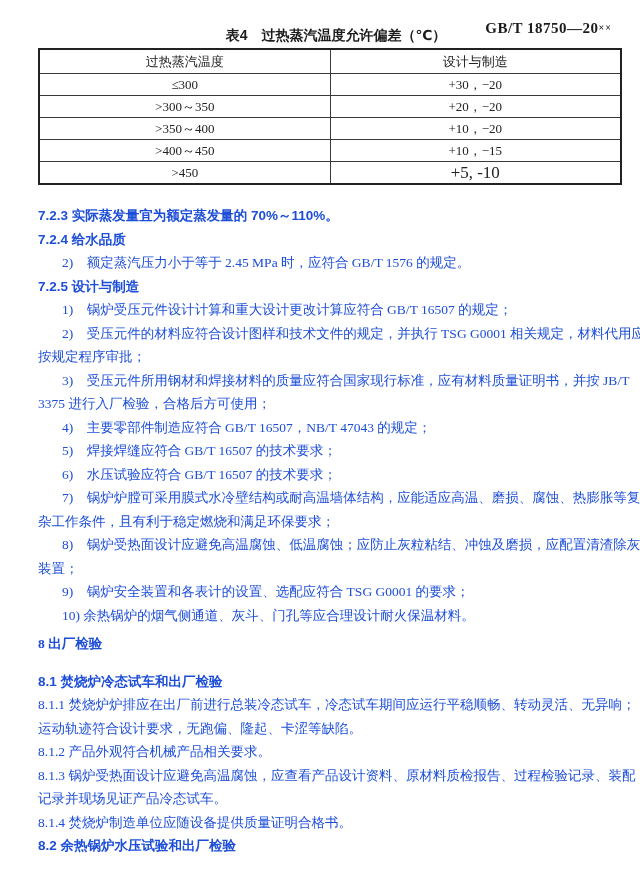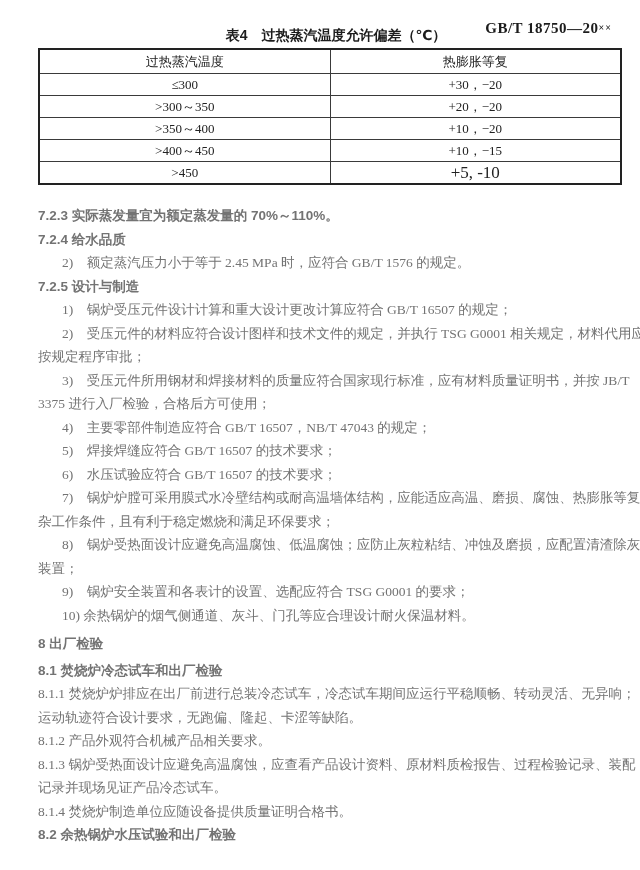--- a/index.html
+++ b/index.html
@@ -32,44 +32,44 @@
     padding:0; height:21px; line-height:21px;
     white-space:pre;
   }
   .dev-table th { height:23px; line-height:23px;margin-top:48px; }
   .dev-table tbody tr:last-child td.dev-val { font-size:17px; }
   .content {
     position:absolute; left:38px; top:204px; width:602px;
     font-size:13.5px;
   }
   .content p.line {
-    margin:0; line-height:23.5px; white-space:pre; color:#737373;
+    margin:0; line-height:23.5px; white-space:pre; color:#1d4ed8;
   }
   .content p.h {
     font-weight:bold;
     font-family:"Liberation Sans","DejaVu Sans",sans-serif;
     font-size:13.5px;
   }
   .content p.indent { padding-left:24px; }
-  .content p.major { margin-top:5px; margin-bottom:3px; }
+  .content p.major { margin-top:5px; margin-bottom:14px;font-family:Liberation Serif, serif; }
 </style>
 </head>
 <body>
 
 <div class="page">
 
   <div class="doc-header"><span>GB/T 18750—20</span><span class="sup">××</span></div>
 
   <div class="table-caption">表4　过热蒸汽温度允许偏差（℃）</div>
 
   <table class="dev-table">
     <thead>
       <tr>
         <th>过热蒸汽温度</th>
-        <th>热膨胀等复</th>
+        <th>设计与制造</th>
       </tr>
     </thead>
     <tbody>
       <tr>
         <td>≤300</td>
         <td class="dev-val">+30，−20</td>
       </tr>
       <tr>
         <td>&gt;300～350</td>
         <td class="dev-val">+20，−20</td>

